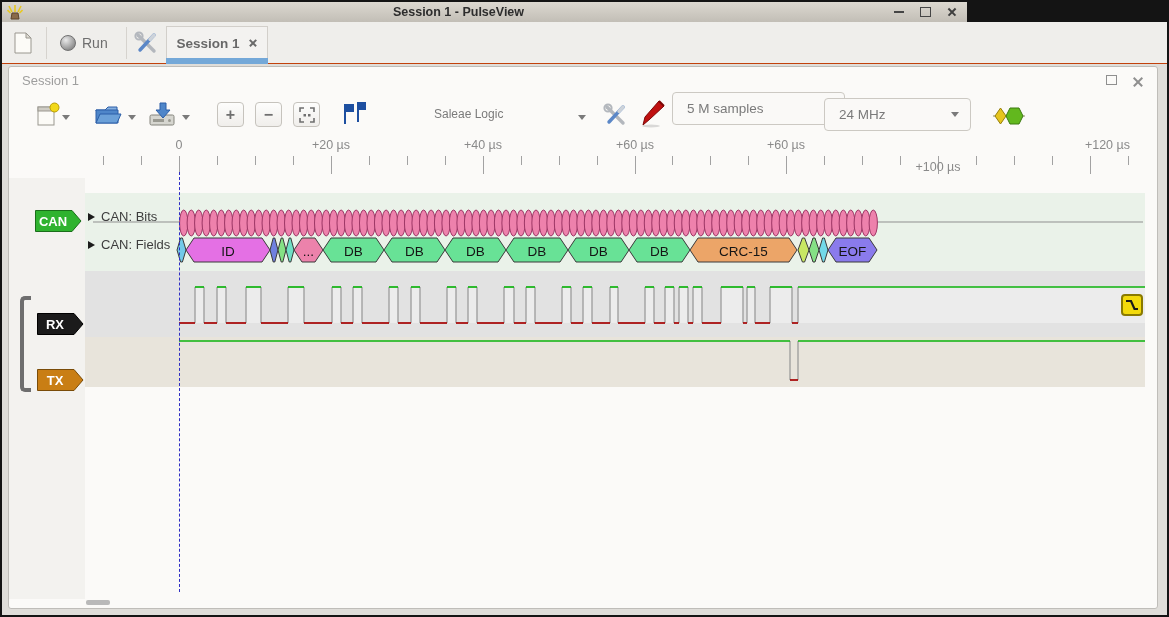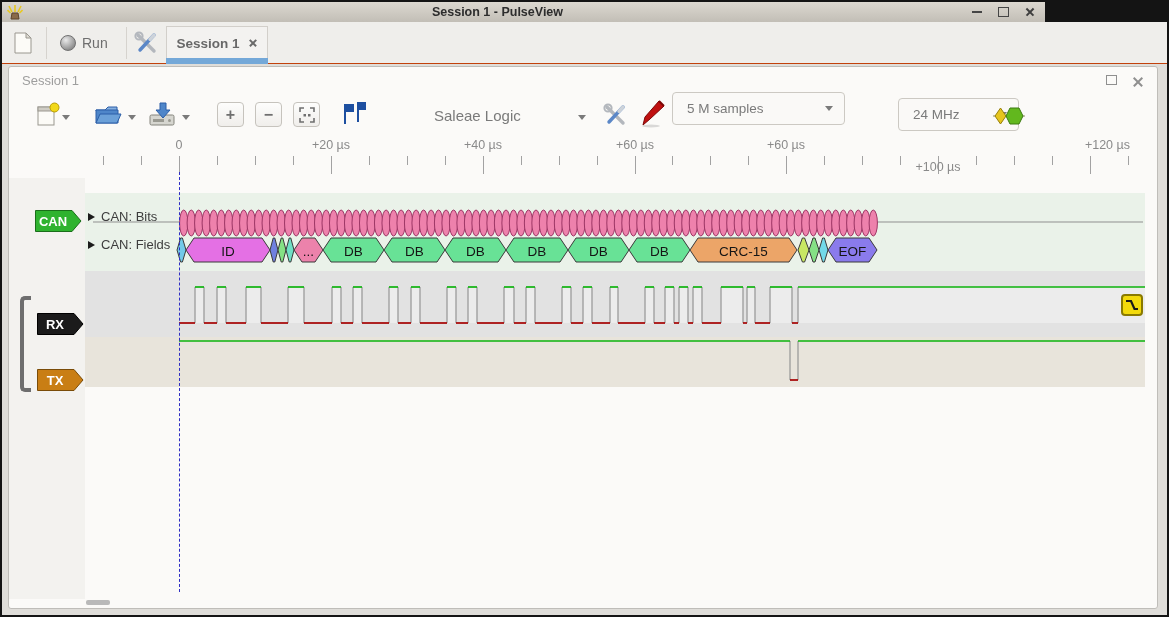--- a/index.html
+++ b/index.html
@@ -1,20 +1,20 @@
 <!DOCTYPE html>
 <html><head>
 <meta charset="utf-8">
 <style>
   html,body{margin:0;padding:0;background:#888;}
   #app{position:relative;width:1169px;height:617px;background:#141414;
        font-family:"Liberation Sans",sans-serif;overflow:hidden;}
   .abs{position:absolute;}
   
-  .titlebar{left:2px;top:2px;width:1043px;height:20px;
+  .titlebar{left:2px;top:2px;width:965px;height:20px;
     background:linear-gradient(#dcd8d0,#c2beb6);display:flex;align-items:center;}
   .apptitle{flex:1;text-align:center;font-weight:bold;font-size:12.5px;color:#2d2d2d;}
   .winbtns{display:flex;align-items:center;gap:16px;margin-right:10px;}
   .minbar{width:10px;height:2px;background:#454545;}
   .maxbox{width:9px;height:8px;border:1.5px solid #454545;}
   .cross{position:relative;display:inline-block;}
   .cross::before,.cross::after{content:"";position:absolute;left:50%;top:50%;
     width:100%;height:1.8px;background:currentColor;transform:translate(-50%,-50%) rotate(45deg);}
   .cross::after{transform:translate(-50%,-50%) rotate(-45deg);}
   
@@ -35,21 +35,21 @@
     border:1px solid #bfbdb9;border-radius:3px;box-sizing:border-box;}
   .subtitle{left:20px;top:9px;font-size:13px;color:#9e9e9e;}
   .toolbtn{width:27px;height:25px;border:1px solid #c6c3bd;border-radius:4px;
     background:linear-gradient(#fdfdfc,#f0eeeb);display:flex;align-items:center;
     justify-content:center;font-size:16px;font-weight:bold;color:#6f6f6f;box-sizing:border-box;}
   .dd{width:0;height:0;border-left:4.5px solid transparent;border-right:4.5px solid transparent;
       border-top:5.5px solid #7a7a7a;}
   .combo{height:33px;border:1px solid #ccc9c3;border-radius:4px;background:#faf9f7;
     display:flex;align-items:center;box-sizing:border-box;font-size:13.5px;color:#7a7a7a;}
   .combo .dd{margin-left:auto;margin-right:11px;}
-  .devlabel{font-size:15px;color:#7a7a7a;}
+  .devlabel{font-size:12px;color:#7a7a7a;}
   
   .tick{background:#a2a2a2;width:1px;}
   .ticklabel{width:80px;text-align:center;font-size:12.5px;color:#8a8a8a;}
   
   .leftpanel{left:7px;top:114px;width:76px;height:421px;background:#f3f2ef;z-index:1;}
   .band{left:83px;width:1060px;z-index:1;}
   .rowlabel{display:flex;align-items:center;gap:6px;font-size:13px;color:#3d3d3d;z-index:3;}
   .tri{width:0;height:0;border-left:7px solid #1c1c1c;border-top:4.5px solid transparent;
        border-bottom:4.5px solid transparent;}
   .chtag{z-index:4;}
@@ -174,21 +174,21 @@
     <svg class="abs" style="left:636px;top:35px" width="28" height="30">
       <path d="M21,2 l5,5 -14,13 -7,6 2,-8 z" fill="#c01010" stroke="#7c0606"></path>
       <line x1="21" y1="2" x2="26" y2="7" stroke="#7c0606" stroke-width="2"></line>
       <ellipse cx="13" cy="27" rx="9" ry="1.5" fill="#00000022"></ellipse>
     </svg>
 
     <div class="abs combo" style="left:670px;top:28px;width:173px">
       <span style="margin-left:14px">5 M samples</span>
       <span class="dd"></span>
     </div>
-    <div class="abs combo" style="left:896px;top:34px;width:121px">
+    <div class="abs combo" style="left:822px;top:34px;width:147px">
       <span style="margin-left:14px">24 MHz</span>
       <span class="dd"></span>
     </div>
 
     <svg class="abs" style="left:990px;top:41px" width="34" height="22">
       <line x1="1" y1="11" x2="33" y2="11" stroke="#8a8a5a" stroke-width="1"></line>
       <polygon points="3,11 8.5,3 14,11 8.5,19" fill="#e6c51e" stroke="#96800a"></polygon>
       <polygon points="14,11 18,3 27,3 31,11 27,19 18,19" fill="#62b81e" stroke="#3c7a10"></polygon>
     </svg>
 

